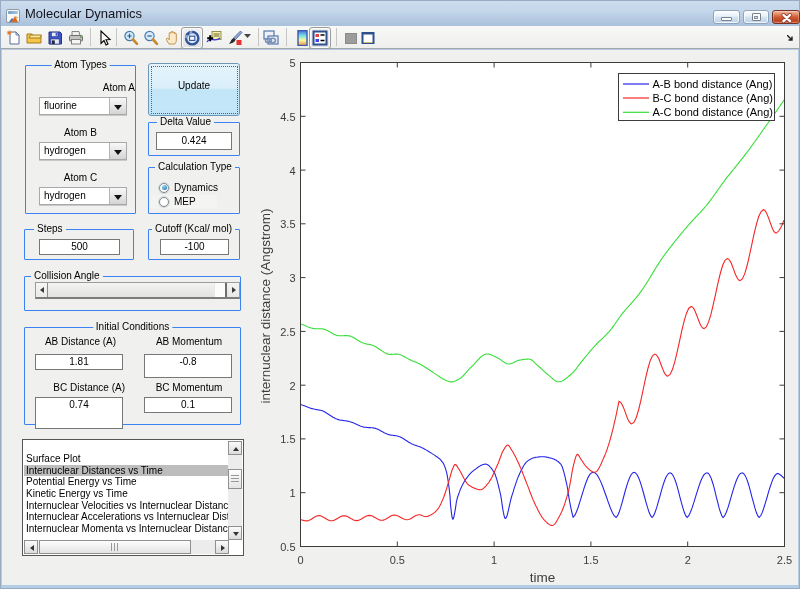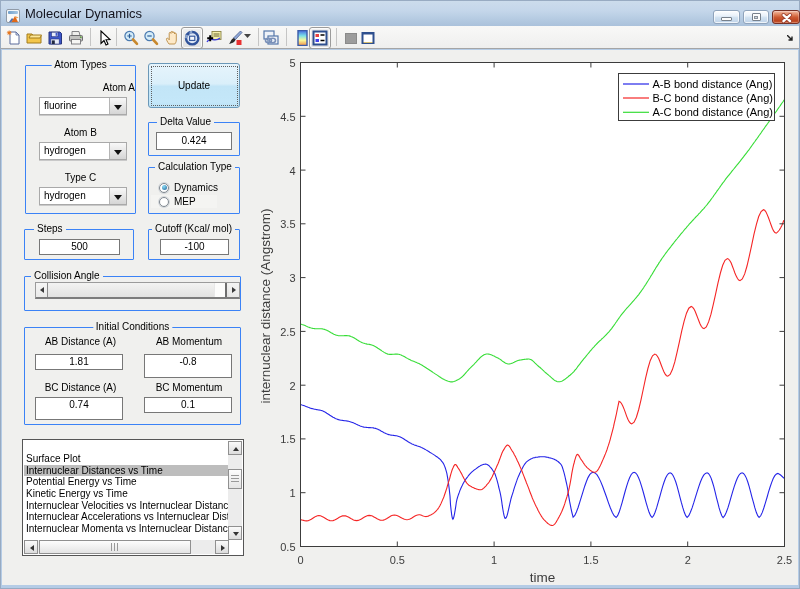--- a/index.html
+++ b/index.html
@@ -41,21 +41,21 @@
 .edit{position:absolute;background:#fff;border:1px solid #777;font-size:10px;color:#000;
  text-align:center;line-height:15px}
 
 .dd{position:absolute;background:#fff;border:1px solid #a9a9a9;font-size:10px;box-shadow:0 1px 0 #c9c9c9}
 .dd .txt{position:absolute;left:4px;top:1.5px;color:#000}
 .dd .btn{position:absolute;right:0;top:0;width:17px;height:100%;border-left:1px solid #b5b5b5;
  background:linear-gradient(#f8f8f8,#d5d5d5)}
 .dd .ar{position:absolute;right:4.5px;top:6.5px;width:0;height:0;border-left:4px solid transparent;
  border-right:4px solid transparent;border-top:5px solid #111}
 
-#update{position:absolute;left:146px;top:13px;width:92px;height:45px;border:1px solid #6b98b8;border-radius:3px;
+#update{position:absolute;left:146px;top:13px;width:92px;height:53px;border:1px solid #6b98b8;border-radius:3px;
  background:linear-gradient(#e6f4fc 0%,#daeffa 46%,#c2e5f7 52%,#c4e7f9 88%,#bce2f6 100%);}
 #update .foc{position:absolute;left:1.5px;top:1.5px;right:1.5px;bottom:1.5px;border:1px dotted #606060}
 #update .t{position:absolute;width:100%;text-align:center;top:16px;font-size:10px;color:#000}
 
 .radio{position:absolute;width:10px;height:10px;border-radius:50%;border:1px solid #808890;
  background:radial-gradient(circle at 40% 35%,#fff 55%,#dde1e5);box-shadow:0 0 0 1px #d4d8dc}
 .radio.sel:after{content:"";position:absolute;left:1.5px;top:1.5px;width:5px;height:5px;border-radius:50%;
  background:radial-gradient(circle at 35% 30%,#7ecdea 15%,#1b5e95)}
 
 #slider{position:absolute;left:33px;top:232px;width:205px;height:17px;border:1px solid #9b9b9b;
@@ -194,21 +194,21 @@
 <div class="sep" style="left:335px"></div>
 <svg id="ovf" style="position:absolute;right:5px;top:9px" width="7" height="7">
       <path d="M0 0 L5 5 M5 1.5 V5 H1.5" stroke="#222" stroke-width="1.4" fill="none"></path>
     </svg>
 </div>
 <div id="client" class="abs">
 <div class="panel" style="left:23px;top:15px;width:111px;height:149px">
       <div class="ttl" style="left:50%;transform:translateX(-50%)">Atom Types</div>
       <div class="lbl" style="left:0;top:16px;width:100%;text-align:right">Atom A</div>
       <div class="lbl" style="left:0;top:61px;width:100%;text-align:center">Atom B</div>
-      <div class="lbl" style="left:0;top:106px;width:100%;text-align:center">Type C</div>
+      <div class="lbl" style="left:0;top:106px;width:100%;text-align:center">Atom C</div>
     </div>
 <div class="dd" style="left:37px;top:47px;width:88px;height:18px">
       <div class="txt">fluorine</div>
       <div class="btn"></div>
       <div class="ar"></div>
     </div>
 <div class="dd" style="left:37px;top:92px;width:88px;height:18px">
       <div class="txt">hydrogen</div>
       <div class="btn"></div>
       <div class="ar"></div>
@@ -252,23 +252,23 @@
       <div style="position:absolute;left:193px;top:0;width:10px;height:14px;background:linear-gradient(#f4f4f3,#e8e8e7)"></div>
       <div class="sarr" style="left:196px;top:3.5px;border-top:3.5px solid transparent;border-bottom:3.5px solid transparent;border-left:4.5px solid #3a3a3a"></div>
     </div>
 <div class="panel" style="left:22px;top:277px;width:217px;height:98px">
       <div class="ttl" style="left:50%;transform:translateX(-50%)">Initial Conditions</div>
     </div>
 <div class="lbl" style="left:34px;top:286px;width:89px;text-align:center">AB Distance (A)</div>
 <div class="lbl" style="left:143px;top:286px;width:88px;text-align:center">AB Momentum</div>
 <div class="edit" style="left:33px;top:304px;width:88px;height:16px;line-height:14px">1.81</div>
 <div class="edit" style="left:142px;top:304px;width:88px;height:24px;line-height:14px">-0.8</div>
-<div class="lbl" style="left:34px;top:332px;width:89px;text-align:center">BC Distance (A)</div>
+<div class="lbl" style="left:34px;top:332px;width:89px;text-align:right">BC Distance (A)</div>
 <div class="lbl" style="left:143px;top:332px;width:88px;text-align:center">BC Momentum</div>
-<div class="edit" style="left:33px;top:347px;width:88px;height:23px;line-height:14px">0.74</div>
+<div class="edit" style="left:33px;top:347px;width:88px;height:32px;line-height:14px">0.74</div>
 <div class="edit" style="left:142px;top:347px;width:88px;height:16px;line-height:14px">0.1</div>
 <div id="listbox">
       <div class="li" style="top:13.1px">Surface Plot</div>
       <div class="li sel" style="top:24.7px">Internuclear Distances vs Time</div>
       <div class="li" style="top:36.3px">Potential Energy vs Time</div>
       <div class="li" style="top:47.9px">Kinetic Energy vs Time</div>
       <div class="li" style="top:59.5px">Internuclear Velocities vs Internuclear Distance</div>
       <div class="li" style="top:71.1px">Internuclear Accelerations vs Internuclear Distance</div>
       <div class="li" style="top:82.7px">Internuclear Momenta vs Internuclear Distance</div>
       <div class="sb" style="right:1px;top:1px;width:14px;height:99px;background:#ececec"></div>

